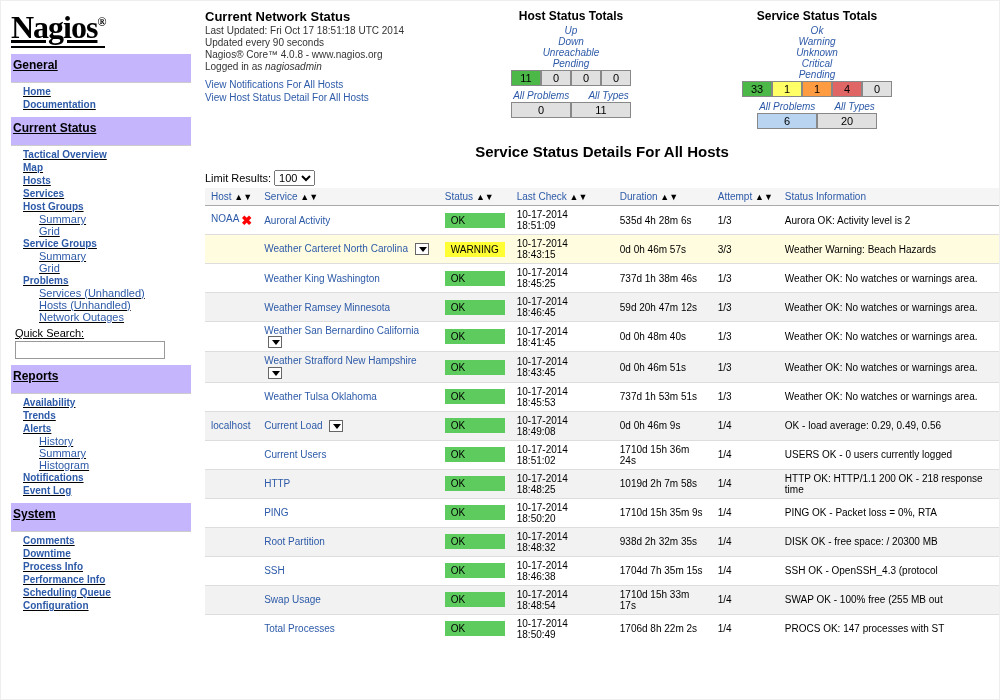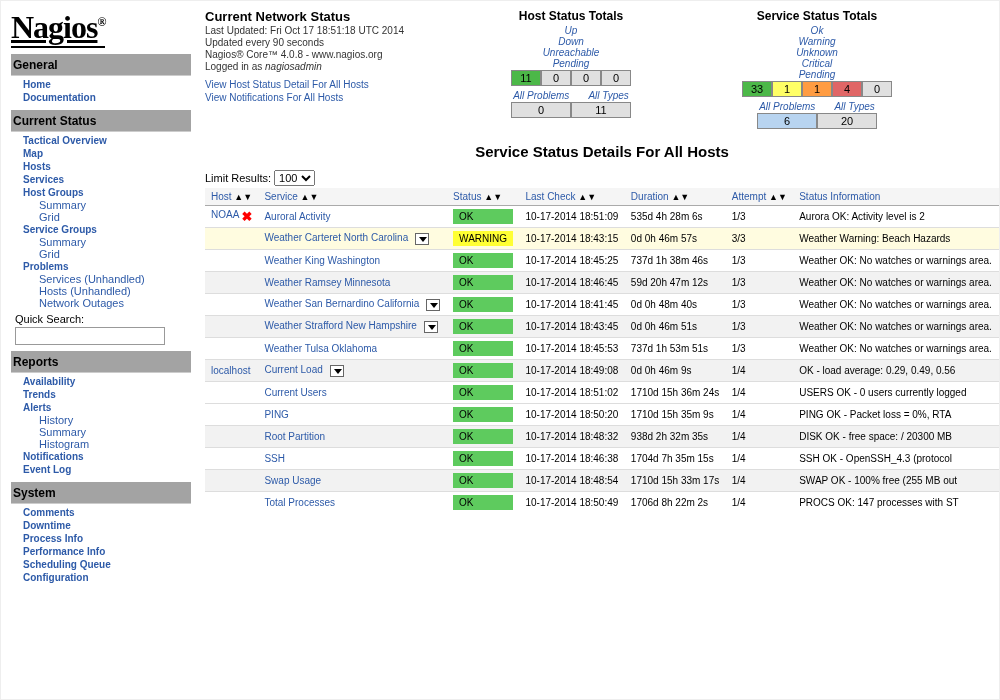--- a/index.html
+++ b/index.html
@@ -1,22 +1,22 @@
 <!DOCTYPE html>
 <html><head>
 <meta charset="utf-8">
 <style>
 * { box-sizing: border-box; margin: 0; padding: 0; }
 body { font-family: Verdana, Arial, sans-serif; font-size: 11px; color: #000; background: #fff; }
 .page { width: 1000px; height: 700px; overflow: hidden; position: relative; border: 1px solid #eee; box-shadow: 0 4px 16px rgba(0,0,0,0.15); margin: 0 auto; }
 .layout { display: flex; height: 100%; padding: 8px 0 8px 10px; }
-.sidebar { width: 180px; flex-shrink: 0; }
+.sidebar { width: 180px; flex-shrink: 0; text-decoration: underline; }
 .logo { font-family: "Times New Roman", serif; font-weight: bold; font-size: 32px; letter-spacing: -1px; border-bottom: 2px solid #000; padding-bottom: 0; margin-bottom: 6px; display: inline-block; }
 .logo sup { font-size: 12px; }
-.nav-section-title { font-weight: bold; font-size: 12px; border-bottom: 1px solid #ccc; padding: 4px 2px 3px 2px; background: #a3a3a3; }
+.nav-section-title { font-weight: bold; font-size: 12px; border-bottom: 1px solid #ccc; padding: 4px 2px 10px 2px; background: #c4b5fd; }
 .nav-items { padding: 2px 0 6px 0; }
 .nav-item { display: block; padding: 1px 0 1px 12px; color: #2d5aa8; cursor: pointer; font-size: 10px; }
 .nav-item.bold { font-weight: bold; }
 .nav-sub { padding-left: 28px; color: #2d5aa8; font-size: 11px; cursor: pointer; }
 .qs-label { font-size: 11px; padding: 4px 0 2px 4px; }
 .qs-input { width: 150px; margin-left: 4px; border: 1px solid #999; height: 18px; padding: 1px 3px; }
 .main { flex: 1; padding-left: 14px; overflow: hidden; }
 .top-row { display: flex; gap: 6px; }
 .status-block { }
 .status-title { font-weight: bold; font-size: 13px; }
@@ -117,22 +117,22 @@
 <div class="main">
 
   <div class="top-row">
     <div class="status-block" style="width:250px;">
       <div class="status-title">Current Network Status</div>
       <div class="status-line">Last Updated: Fri Oct 17 18:51:18 UTC 2014</div>
       <div class="status-line">Updated every 90 seconds</div>
       <div class="status-line">Nagios® Core™ 4.0.8 - www.nagios.org</div>
       <div class="status-line"><span>Logged in as </span><i>nagiosadmin</i></div>
       <div class="status-links">
+        <span class="status-link">View Notifications For All Hosts</span>
         <span class="status-link">View Host Status Detail For All Hosts</span>
-        <span class="status-link">View Notifications For All Hosts</span>
       </div>
     </div>
 
     <div class="totals-block" style="width:220px;">
       <div class="totals-title">Host Status Totals</div>
       <div class="totals-headers">
         <span>Up</span>
         <span>Down</span>
         <span>Unreachable</span>
         <span>Pending</span>
@@ -274,20 +274,29 @@
             </tr>
             <tr class="row">
               <td class="hostcell"></td>
               <td class="svccell">Current Users</td>
               <td class="status"><span class="ok">OK</span></td>
               <td>10-17-2014 18:51:02</td>
               <td>1710d 15h 36m 24s</td>
               <td>1/4</td>
               <td>USERS OK - 0 users currently logged</td>
             </tr>
+            <tr class="row alt">
+              <td class="hostcell"></td>
+              <td class="svccell">HTTP</td>
+              <td class="status"><span class="ok">OK</span></td>
+              <td>10-17-2014 18:48:25</td>
+              <td>1019d 2h 7m 58s</td>
+              <td>1/4</td>
+              <td>HTTP OK: HTTP/1.1 200 OK - 218 response time</td>
+            </tr>
             <tr class="row">
               <td class="hostcell"></td>
               <td class="svccell">PING</td>
               <td class="status"><span class="ok">OK</span></td>
               <td>10-17-2014 18:50:20</td>
               <td>1710d 15h 35m 9s</td>
               <td>1/4</td>
               <td>PING OK - Packet loss = 0%, RTA</td>
             </tr>
             <tr class="row alt">

